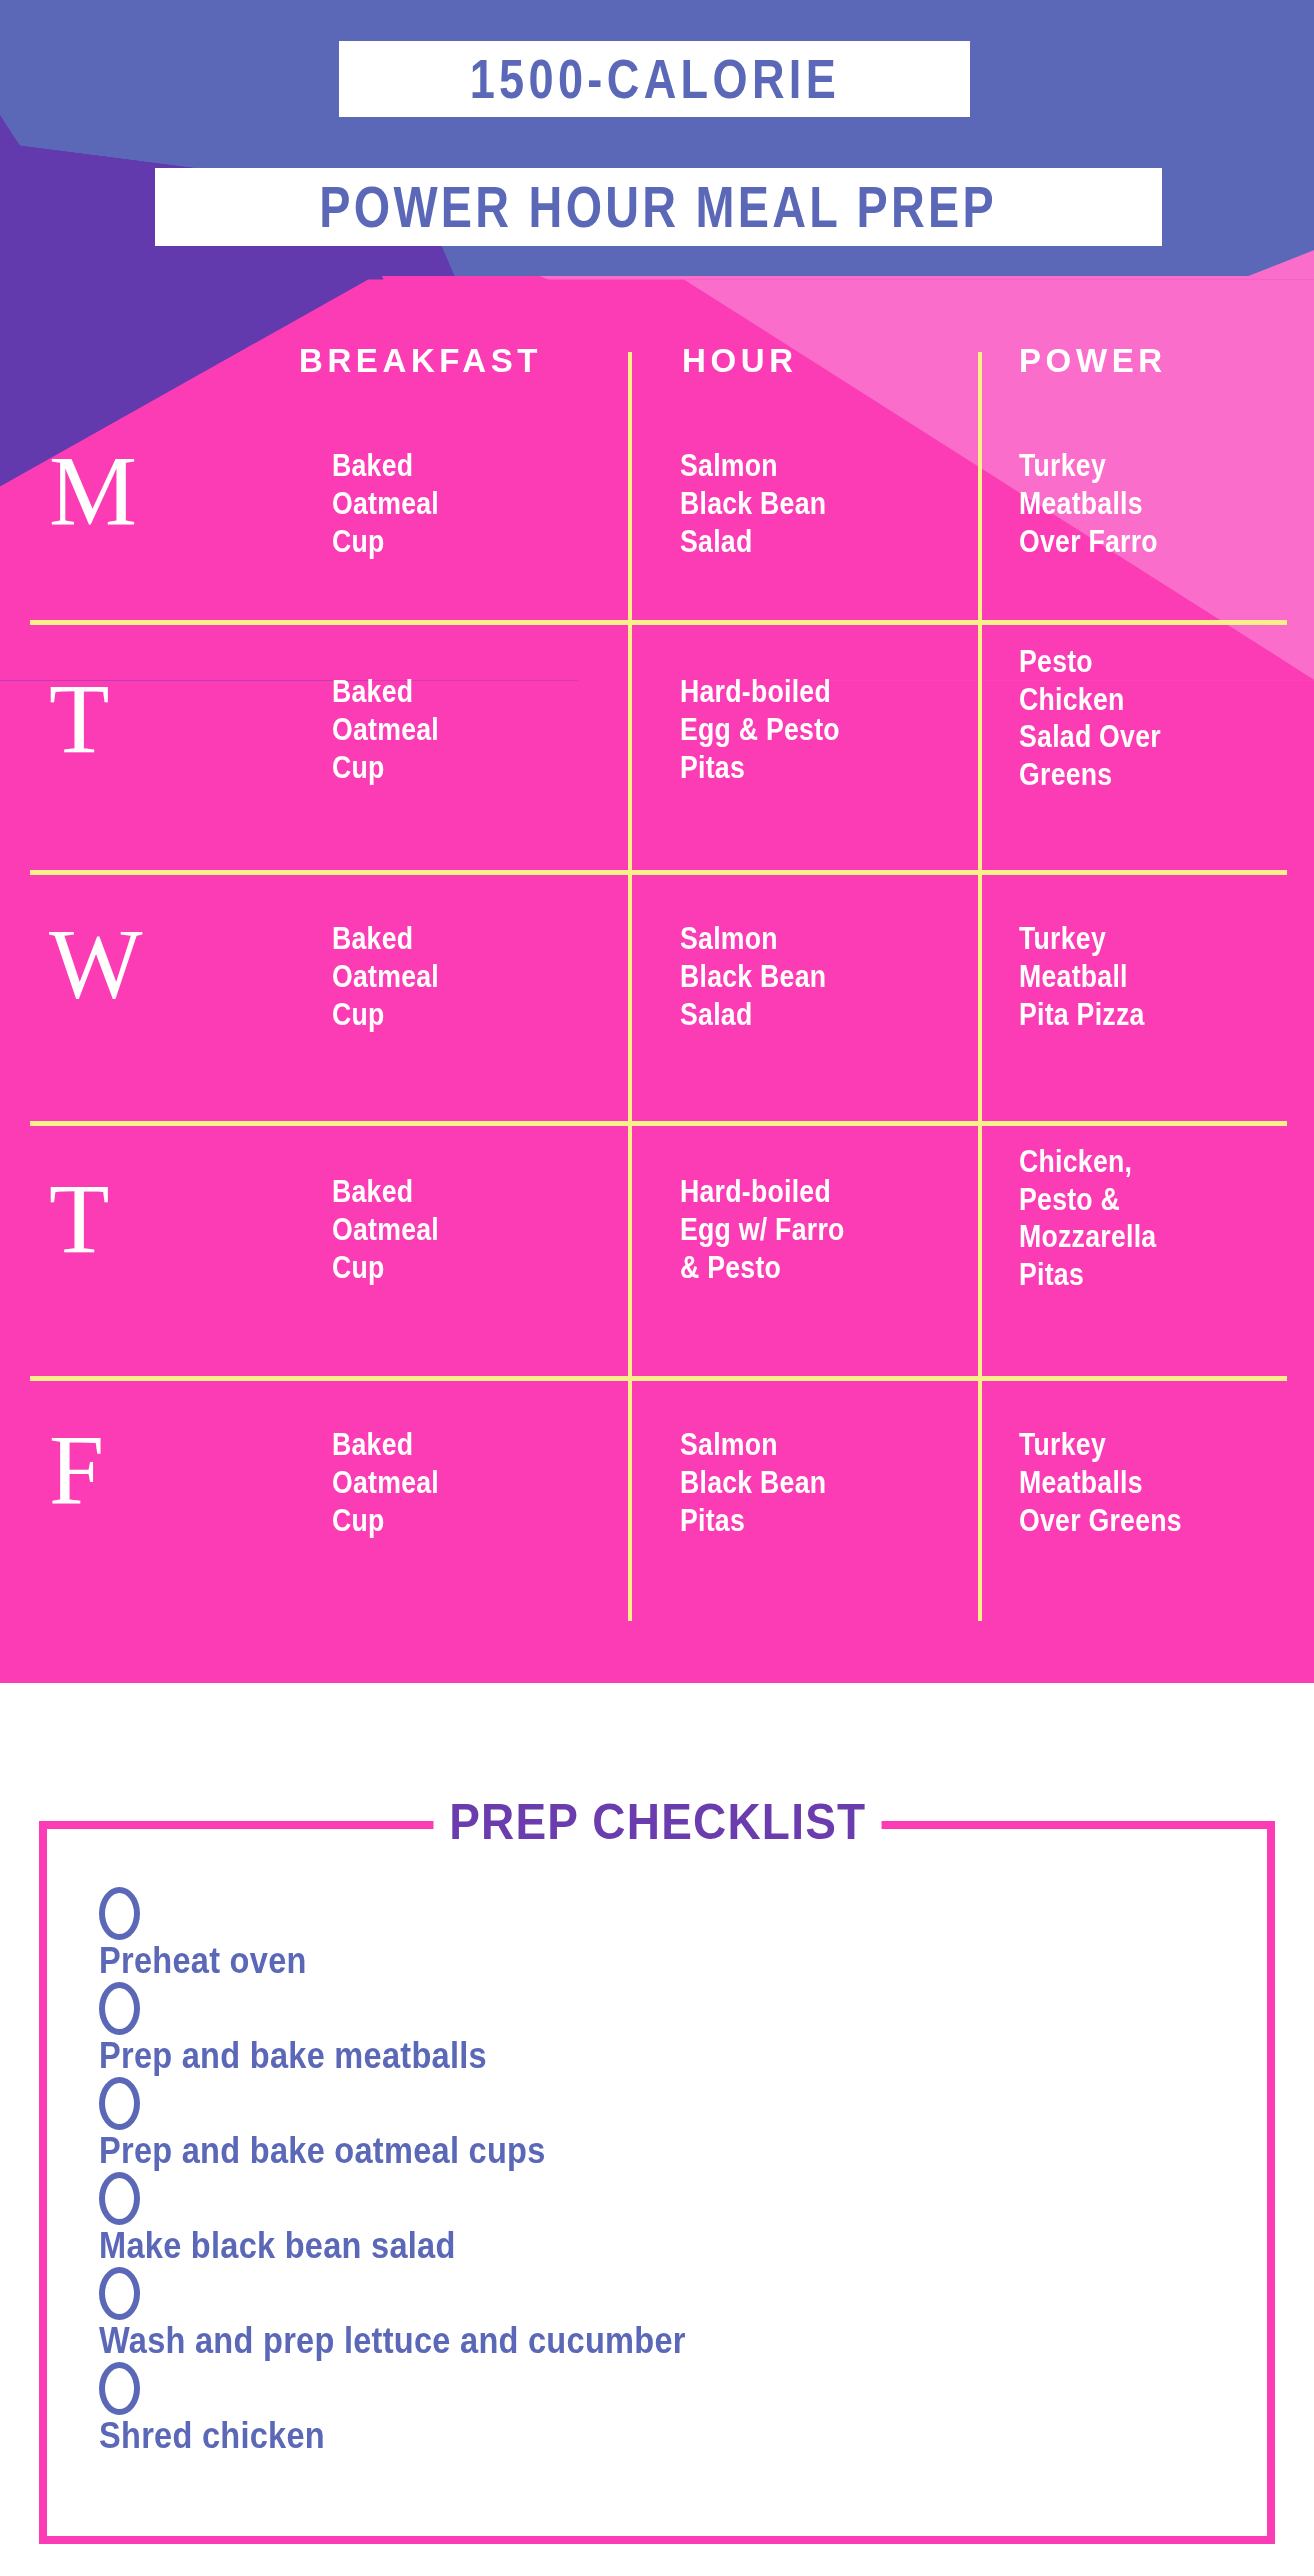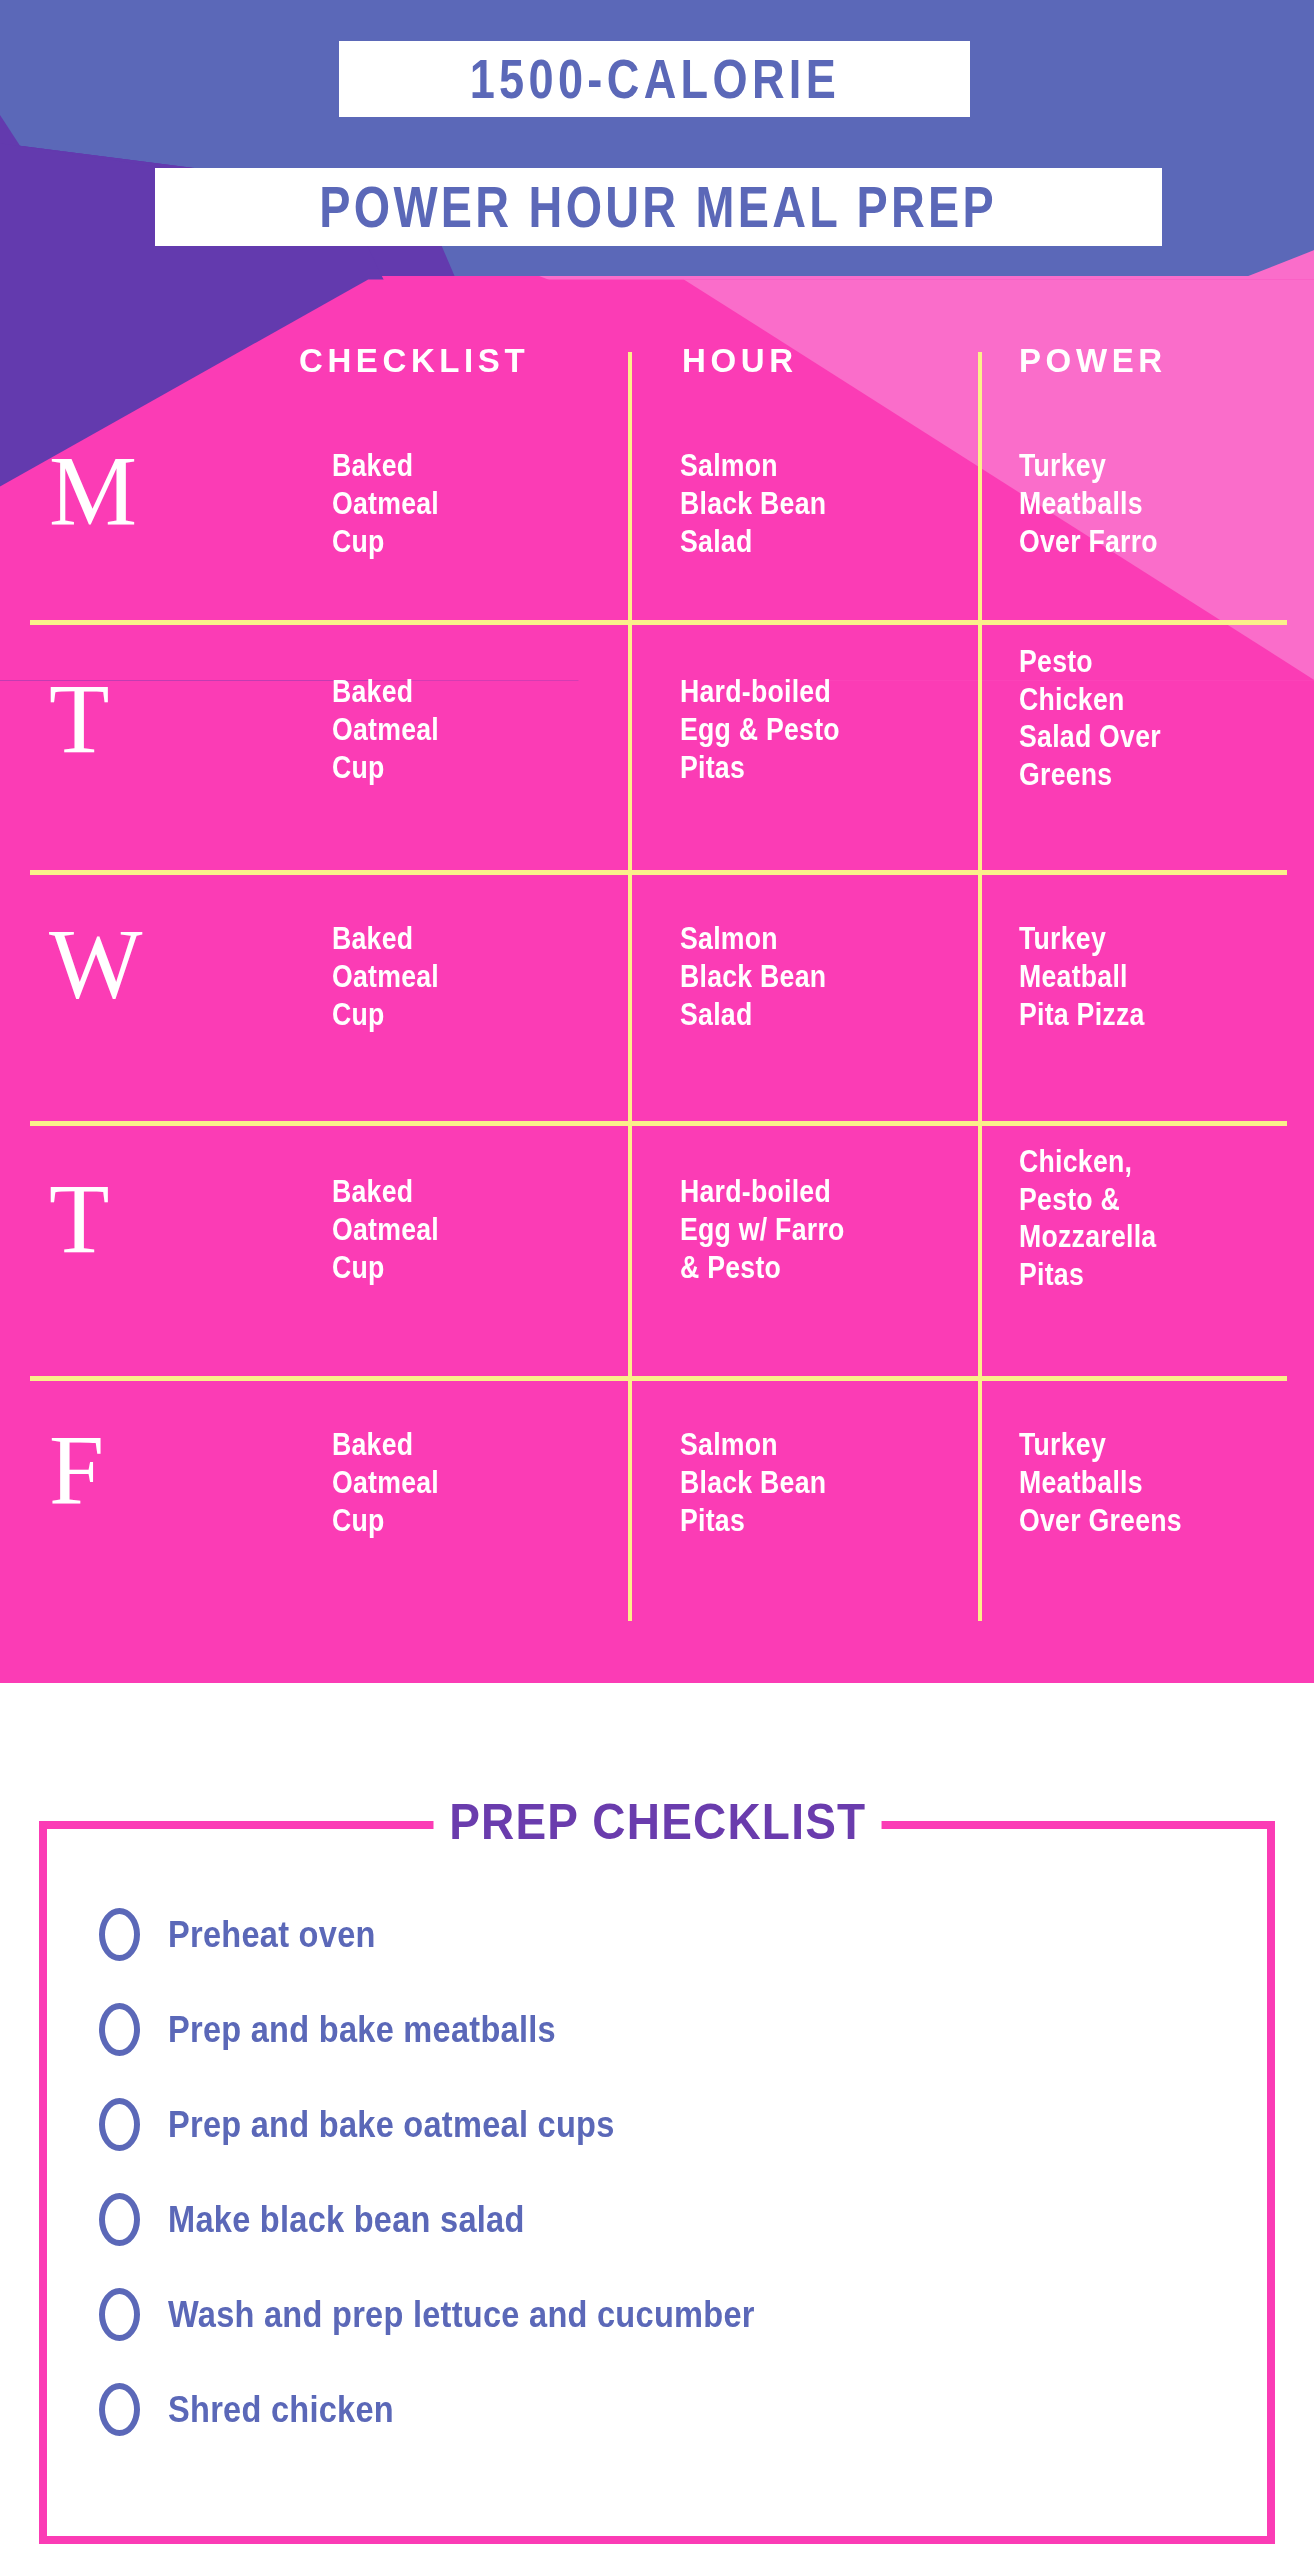--- a/index.html
+++ b/index.html
@@ -146,22 +146,23 @@
   }
 
   #checklist-items {
     position:absolute;
     left:99px; top:204px;
     width:1117px;
     z-index:10;
   }
   .check-item {
     display:flex;
-    align-items:center;
+    align-items:flex-start;
     height:95px;
+    flex-direction:column;
   }
   .check-circle {
     flex:0 0 auto;
     width:41px; height:53px;
     border:6px solid #5B68B8;
     border-radius:50%;
     margin-right:28px;
   }
   .check-label {
     color:#5B68B8;
@@ -208,21 +209,21 @@
     <span class="title-text" id="title-line-1">1500-CALORIE</span>
   </div>
 
   <div class="title-band" id="title-band-2">
     <span class="title-text" id="title-line-2">POWER HOUR MEAL PREP</span>
   </div>
 </div>
 
 <div id="meal-table">
 
-  <div class="col-head" id="colhead-breakfast">CHECKLIST</div>
+  <div class="col-head" id="colhead-breakfast">BREAKFAST</div>
   <div class="col-head" id="colhead-lunch">HOUR</div>
   <div class="col-head" id="colhead-dinner">POWER</div>
 
   <div class="v-divider" id="vdiv-1"></div>
   <div class="v-divider" id="vdiv-2"></div>
 
   <div class="meal-row" style="top:99px; height:243px;">
     <div class="day-letter" style="top:20px;">M</div>
     <div class="meal-cell cell-breakfast" style="top:26px;">Baked
 Oatmeal

